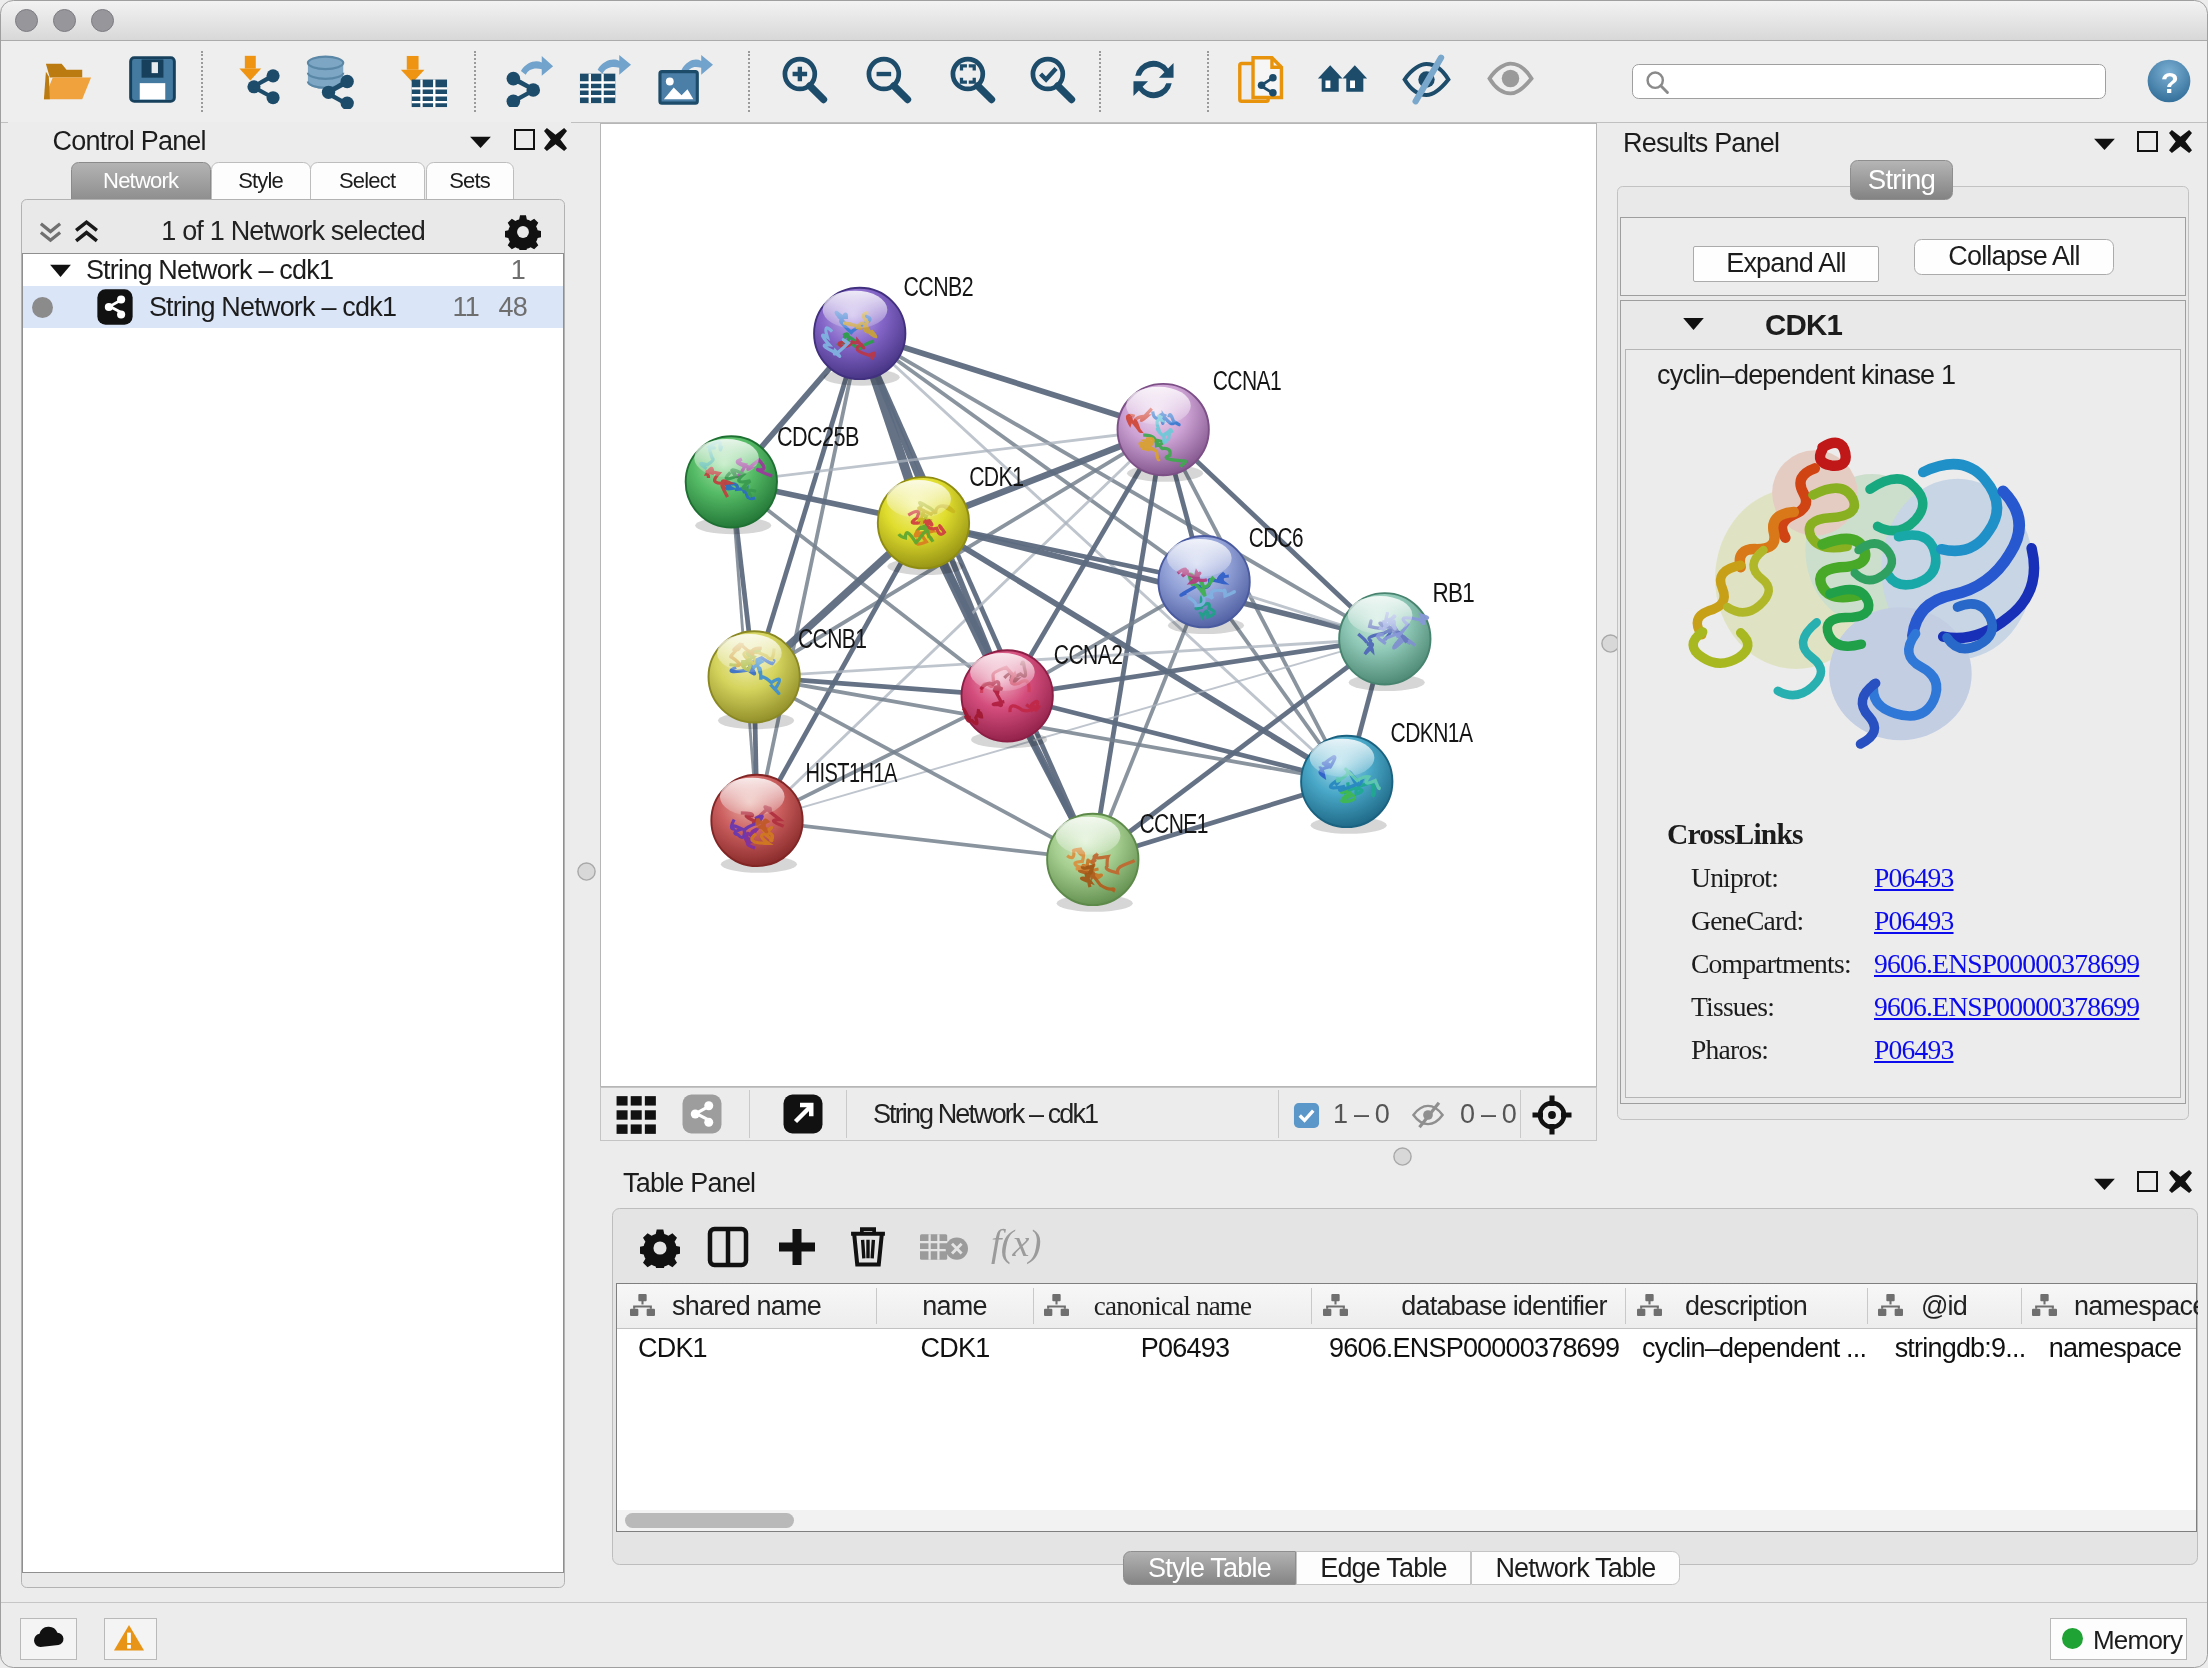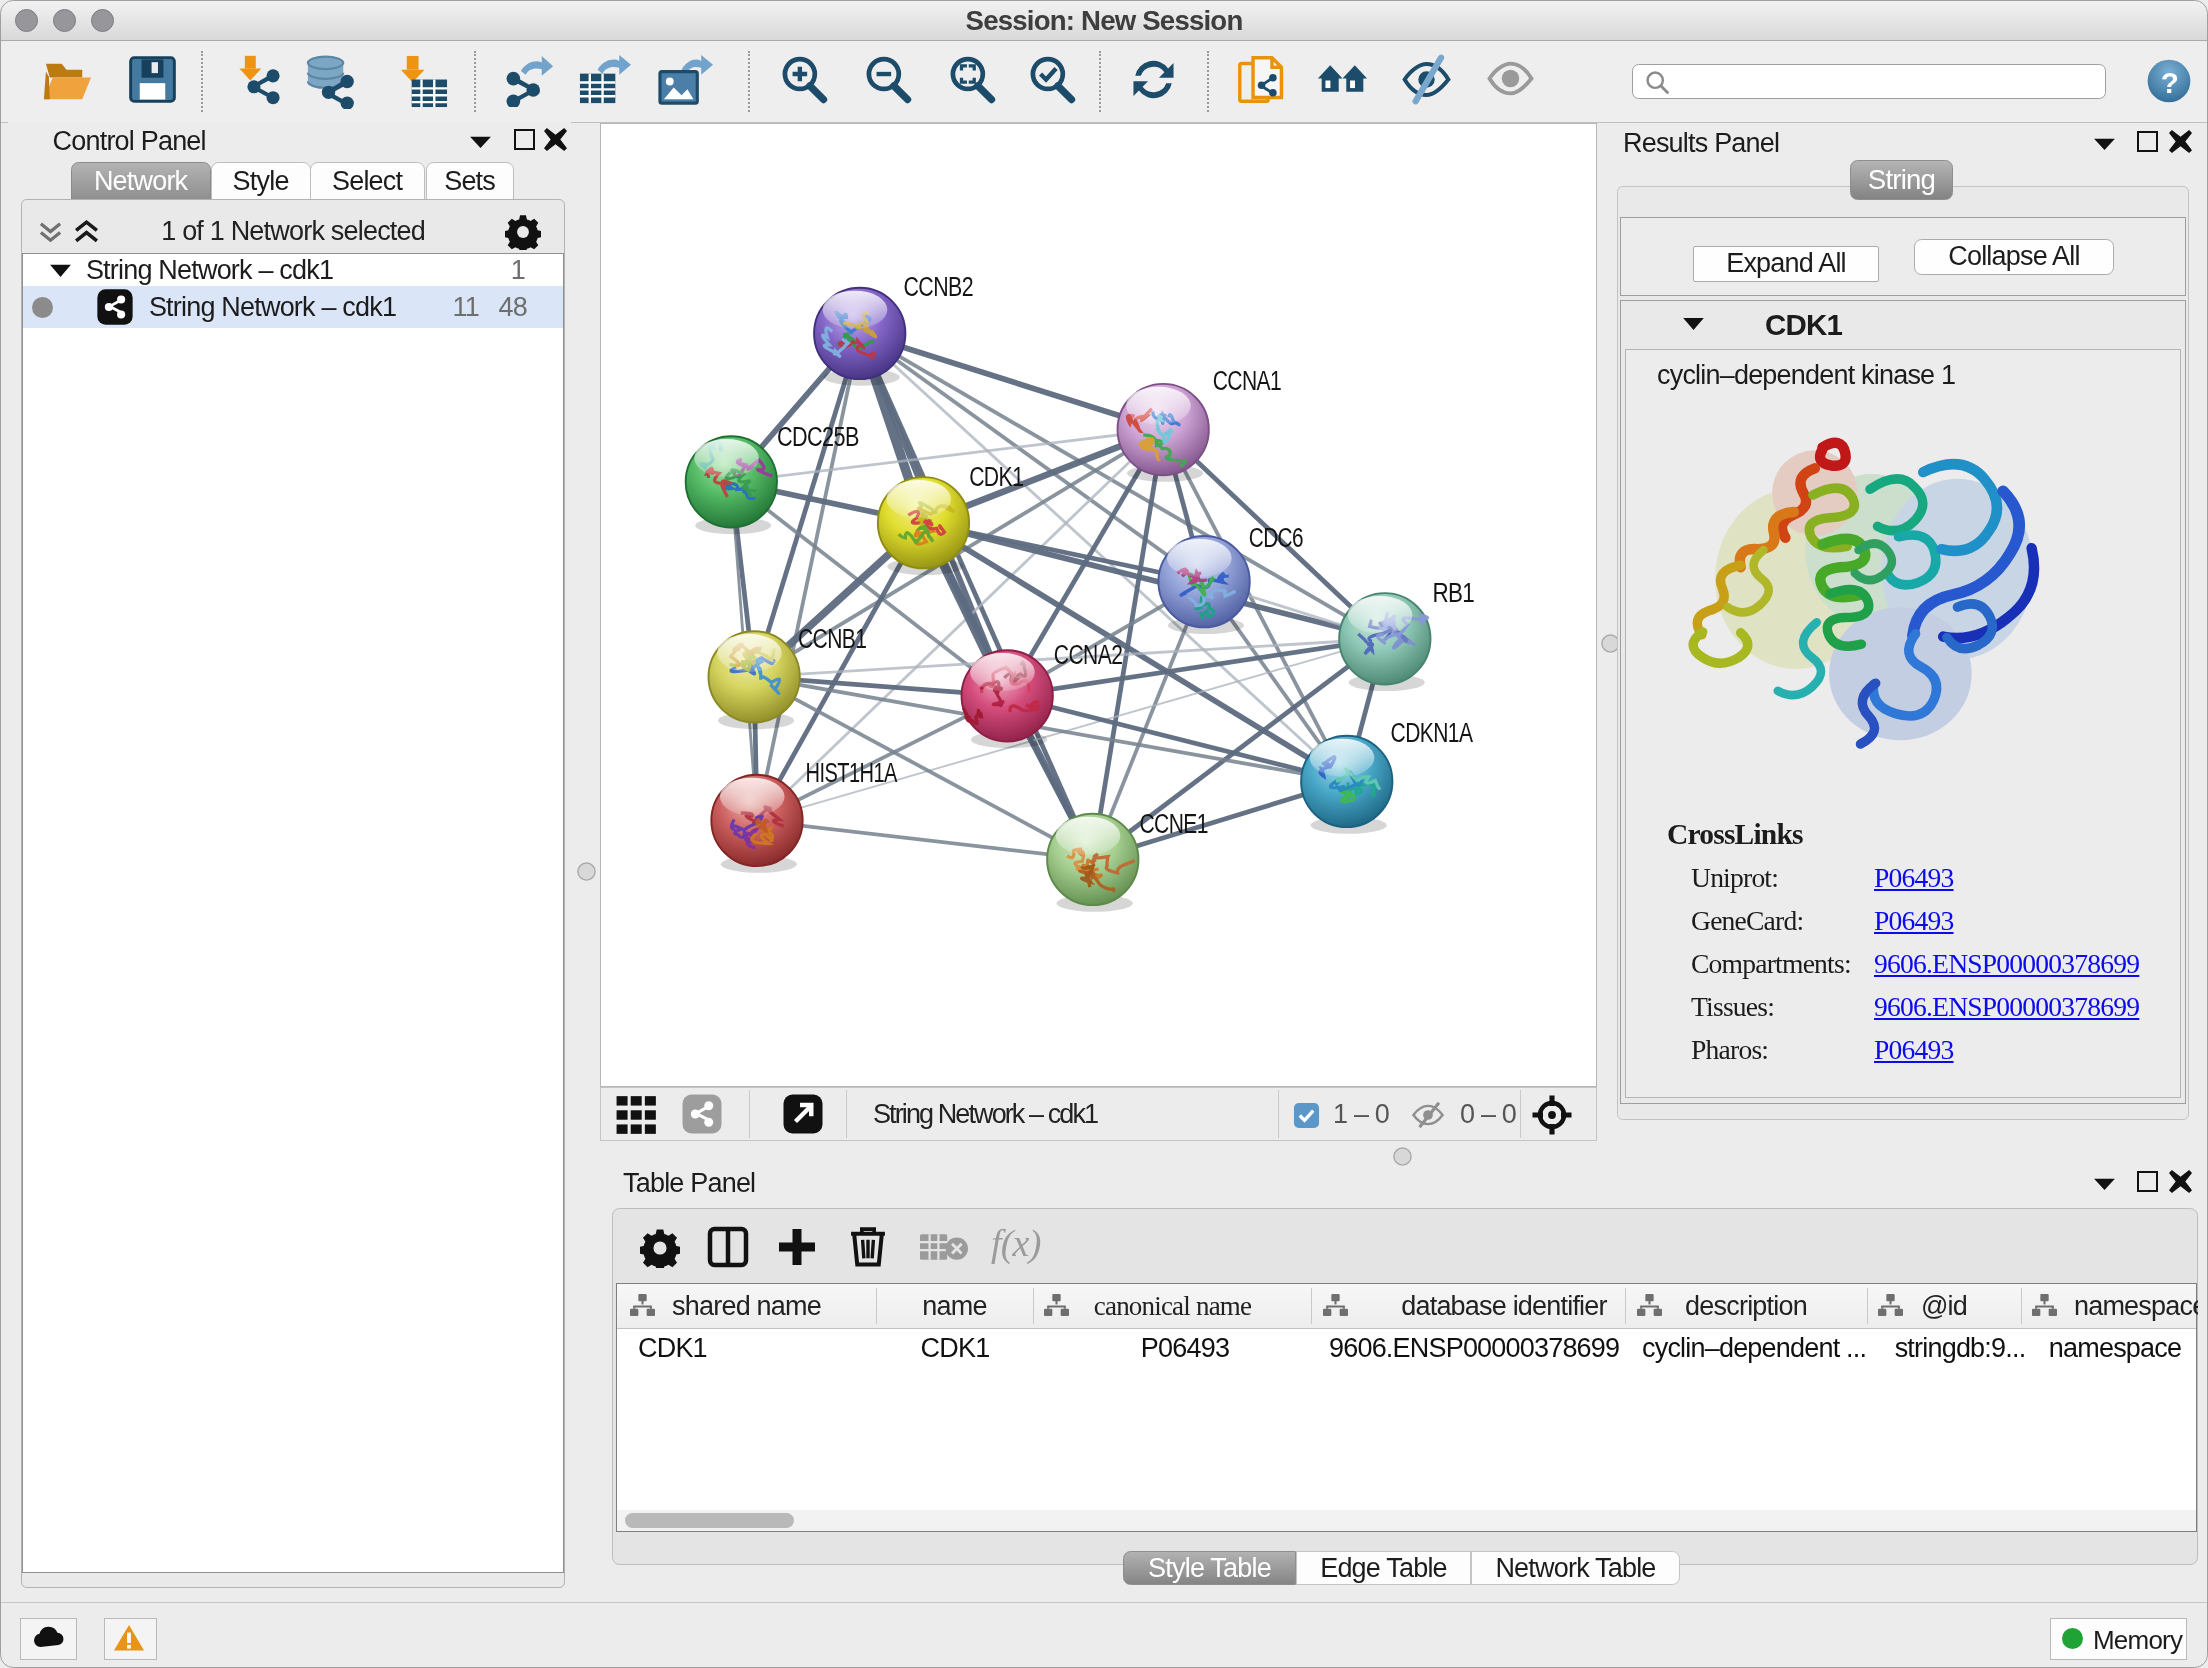--- a/index.html
+++ b/index.html
@@ -11,41 +11,40 @@
 #wtitle{position:absolute;top:4.8px;left:0;width:100%;text-align:center;font-size:27.6px;font-weight:600;color:#3e3e3e;}
 
 #toolbar{left:0;top:41px;width:2208px;height:81px;background:#eeeeee;border-bottom:1px solid #c0c0c0;}
 .tbi{position:absolute;top:13.3px;}
 .tsep{position:absolute;top:9.5px;height:61px;width:0;border-left:2.9px dotted #9a9a9a;}
 #searchbox{position:absolute;left:1632px;top:23px;width:474px;height:35px;background:#fff;border:1.9px solid #9f9f9f;border-radius:6.7px;box-sizing:border-box;}
 
 .ptitle{font-size:27px;color:#1c1c1c;}
 
 #cpanel{left:7.6px;top:122px;width:563px;height:1480px;background:#ececec;}
-.tab{position:absolute;top:0;height:54px;box-sizing:border-box;border:1px solid #bdbdbd;background:#fdfdfd;text-align:center;font-size:27px;line-height:36px;border-radius:7.6px 7.6px 7.6px 7.6px;}
+.tab{position:absolute;top:0;height:54px;box-sizing:border-box;border:1px solid #bdbdbd;background:#fdfdfd;text-align:center;font-size:22px;line-height:36px;border-radius:7.6px 7.6px 7.6px 7.6px;}
 .tabsel{background:linear-gradient(#b3b3b3,#7f7f7f);color:#fff;border-color:#8a8a8a;}
 
 #canvas{left:600px;top:123px;width:997px;height:964px;background:#fff;border:1px solid #b6b6b6;box-sizing:border-box;}
 #canvasbar{left:600px;top:1087px;width:997px;height:54px;background:#ececec;border:1px solid #c4c4c4;box-sizing:border-box;}
 
 #rpanel{left:1579px;top:122px;width:630px;height:1023px;}
 
 #tpanel{left:599px;top:1145px;width:1609px;height:457px;}
 
 #statusbar{left:0;top:1602px;width:2208px;height:67px;background:#ececec;border-top:1px solid #c6c6c6;}
 .sbtn{position:absolute;top:15px;height:42px;background:#f4f4f4;border:1.9px solid #b9b9b9;box-sizing:border-box;}
 a.lnk{color:#0b0bee;text-decoration:underline;}
 </style>
 </head>
 <body>
 <div id="titlebar" class="abs">
   <div class="tl" style="left:15px;"></div>
   <div class="tl" style="left:53px;"></div>
   <div class="tl" style="left:91px;"></div>
-  <div id="wtitle">Session: New Session</div>
 </div>
 <div id="toolbar" class="abs">
 <svg class="tbi" style="left:40px;" width="55" height="55" viewBox="0 0 28 28">
   <path d="M3 5 h8 l2.5 3 h8 v4 H5 Z" fill="#bc7b10"></path>
   <path d="M2 23 L6.5 12 H26 L21.5 23 Z" fill="#f0a23c"></path>
   <path d="M2 23 L3 9 l1.5 2.5 L5 23 Z" fill="#bc7b10"></path>
 </svg>
 <svg class="tbi" style="left:127px;" width="51" height="51" viewBox="0 0 28 28">
   <rect x="2" y="2" width="24" height="24" rx="2" fill="#447aa0"></rect>
   <rect x="8" y="3" width="12" height="10" fill="#16405c"></rect>

